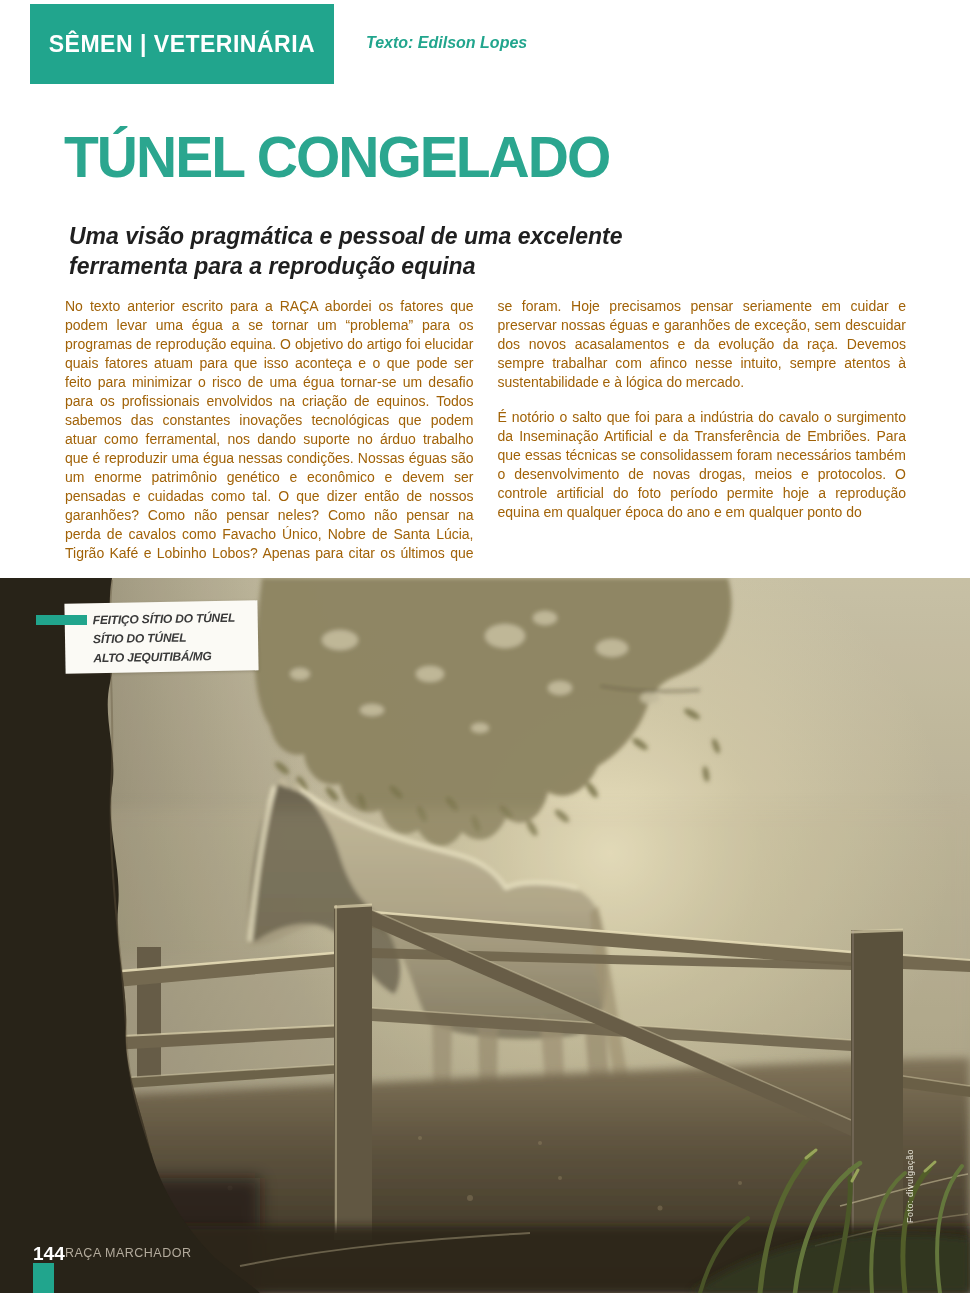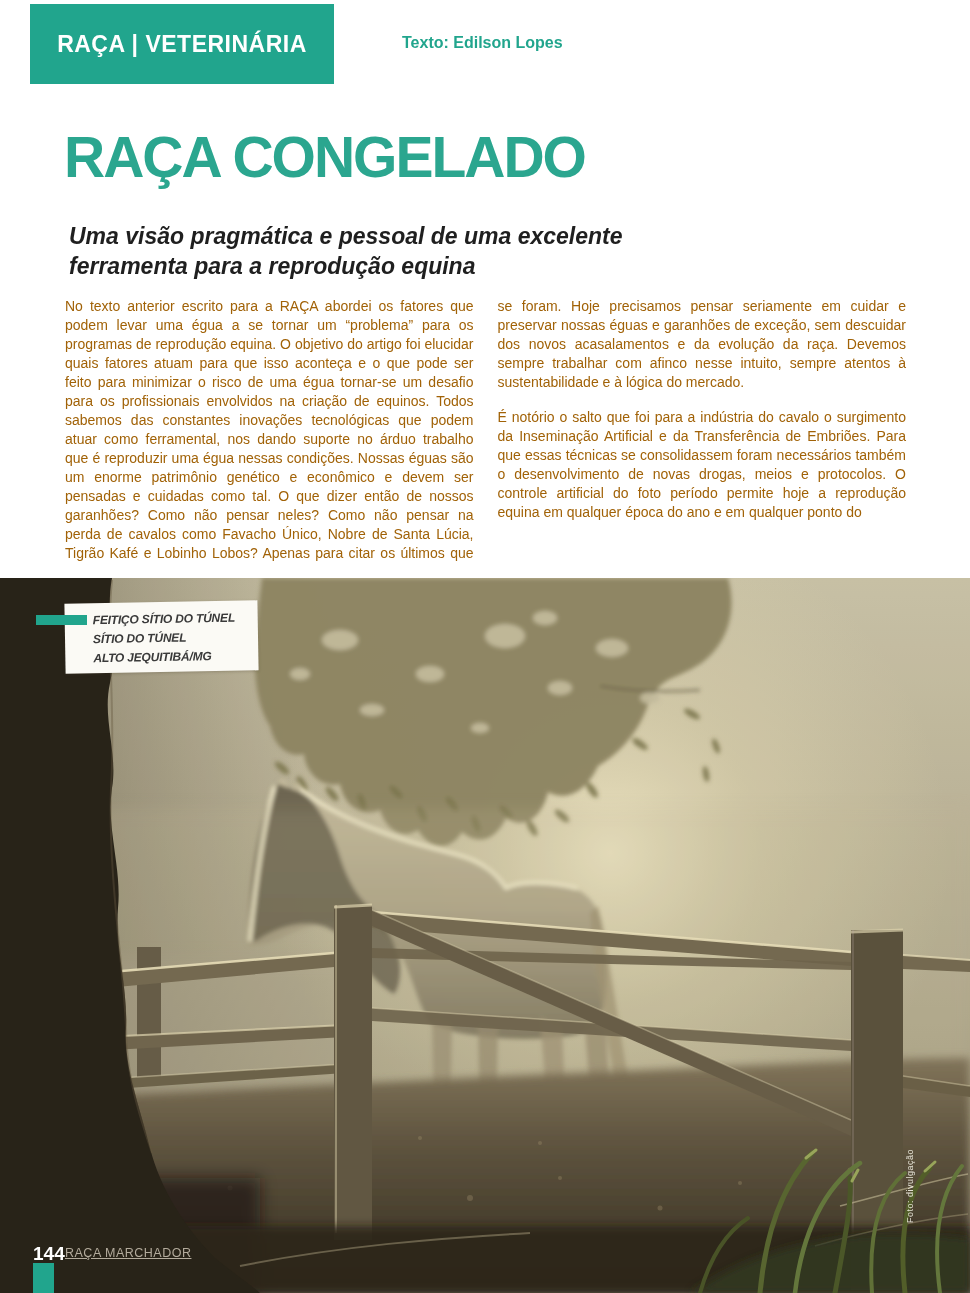--- a/index.html
+++ b/index.html
@@ -12,21 +12,21 @@
   
   .section-band{
     position:absolute;left:30px;top:4px;width:304px;height:80px;
     background:#21A58D;display:flex;align-items:center;justify-content:center;
   }
   .section-band span{
     color:#ffffff;font-weight:800;font-size:23px;letter-spacing:.5px;white-space:nowrap;
   }
   .byline{
     position:absolute;left:366px;top:34px;
-    color:#21A58D;font-weight:700;font-size:16px;margin-left:36px;
+    color:#21A58D;font-style:italic;font-weight:700;font-size:16px;
   }
   
   .article-title{
     position:absolute;left:64px;top:124px;margin:0;
     color:#2BA68F;font-size:57px;font-weight:800;letter-spacing:-2px;white-space:nowrap;
   }
   .article-subtitle{
     position:absolute;left:67px;top:219px;margin:2px;width:590px;
     color:#1f1f1f;font-size:23px;font-style:italic;font-weight:600;line-height:30px;
   }
@@ -61,37 +61,37 @@
     writing-mode:vertical-rl;transform:rotate(180deg);
     color:rgba(252,250,238,.85);font-size:9px;letter-spacing:.5px;white-space:nowrap;
   }
   
   .page-number{
     position:absolute;left:33px;top:1243px;
     color:#ffffff;font-size:19px;font-weight:800;
   }
   .magazine-name{
     position:absolute;left:65px;top:1246px;
-    color:#b3ab9c;font-size:12.5px;letter-spacing:.5px;text-decoration:underline;
+    color:#b3ab9c;font-size:12.5px;letter-spacing:.5px;
   }
   .footer-accent{
     position:absolute;left:33px;top:1263px;width:21px;height:30px;background:#21A58D;
   }
 </style>
 </head>
 <body>
 
 <div class="page">
 
   <div class="section-band">
-    <span>RAÇA | VETERINÁRIA</span>
+    <span>SÊMEN | VETERINÁRIA</span>
   </div>
   <div class="byline">Texto: Edilson Lopes</div>
 
-  <h1 class="article-title">RAÇA CONGELADO</h1>
+  <h1 class="article-title">TÚNEL CONGELADO</h1>
   <h2 class="article-subtitle">Uma visão pragmática e pessoal de uma excelente ferramenta para a reprodução equina</h2>
 
   <div class="body-columns">
     <p>No texto anterior escrito para a RAÇA abordei os fatores que podem levar uma égua a se tornar um “problema” para os programas de reprodução equina. O objetivo do artigo foi elucidar quais fatores atuam para que isso aconteça e o que pode ser feito para minimizar o risco de uma égua tornar-se um desafio para os profissionais envolvidos na criação de equinos. Todos sabemos das constantes inovações tecnológicas que podem atuar como ferramental, nos dando suporte no árduo trabalho que é reproduzir uma égua nessas condições. Nossas éguas são um enorme patrimônio genético e econômico e devem ser pensadas e cuidadas como tal. O que dizer então de nossos garanhões? Como não pensar neles? Como não pensar na perda de cavalos como Favacho Único, Nobre de Santa Lúcia, Tigrão Kafé e Lobinho Lobos? Apenas para citar os últimos que se foram. Hoje precisamos pensar seriamente em cuidar e preservar nossas éguas e garanhões de exceção, sem descuidar dos novos acasalamentos e da evolução da raça. Devemos sempre trabalhar com afinco nesse intuito, sempre atentos à sustentabilidade e à lógica do mercado.</p>
     <p>É notório o salto que foi para a indústria do cavalo o surgimento da Inseminação Artificial e da Transferência de Embriões. Para que essas técnicas se consolidassem foram necessários também o desenvolvimento de novas drogas, meios e protocolos. O controle artificial do foto período permite hoje a reprodução equina em qualquer época do ano e em qualquer ponto do</p>
   </div>
 
   <figure class="photo">
     <svg viewBox="0 0 970 715" preserveAspectRatio="none" aria-hidden="true">
       <defs>

